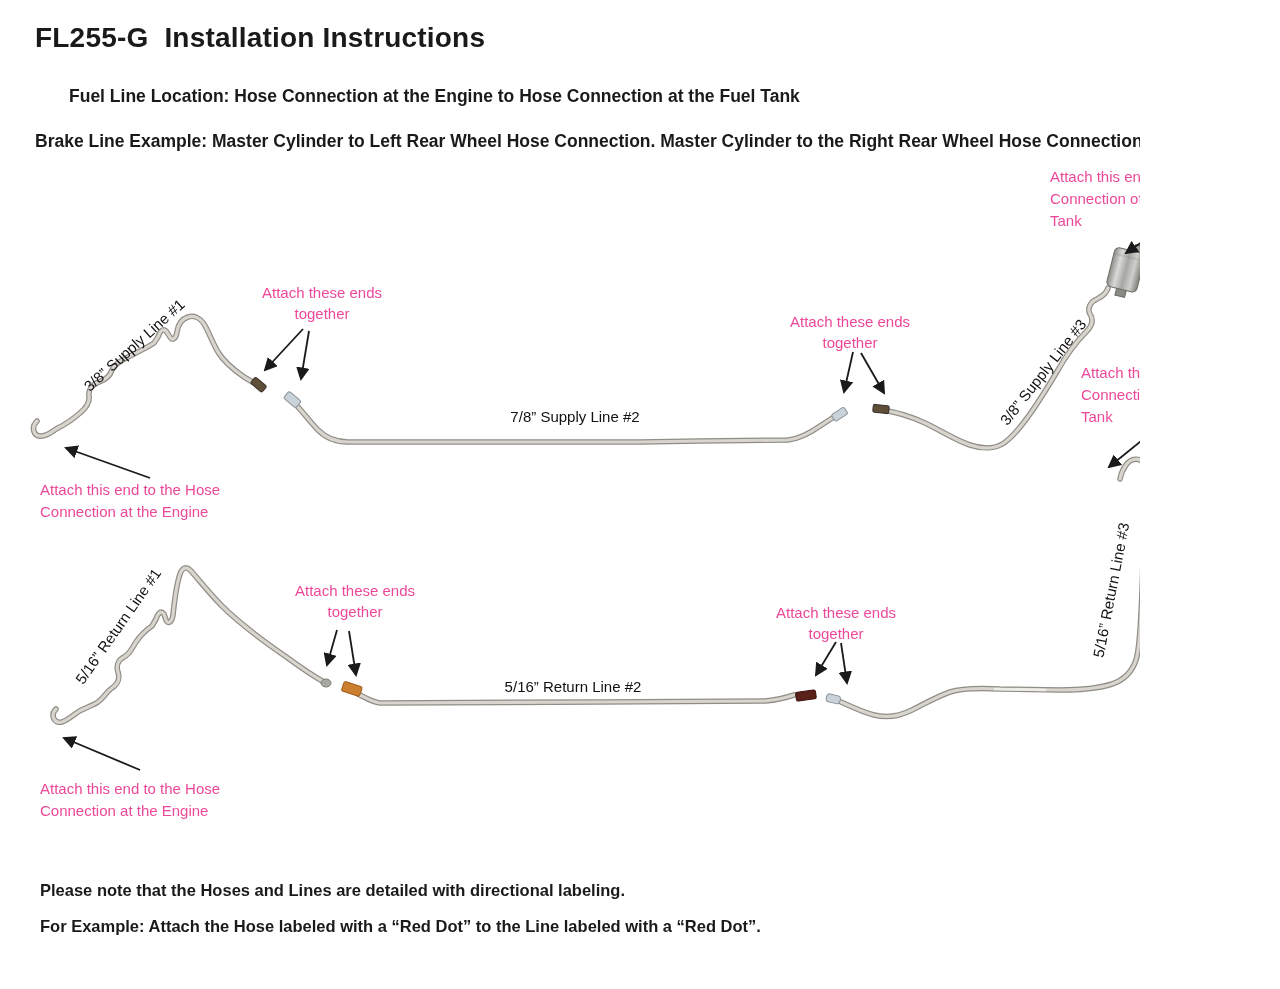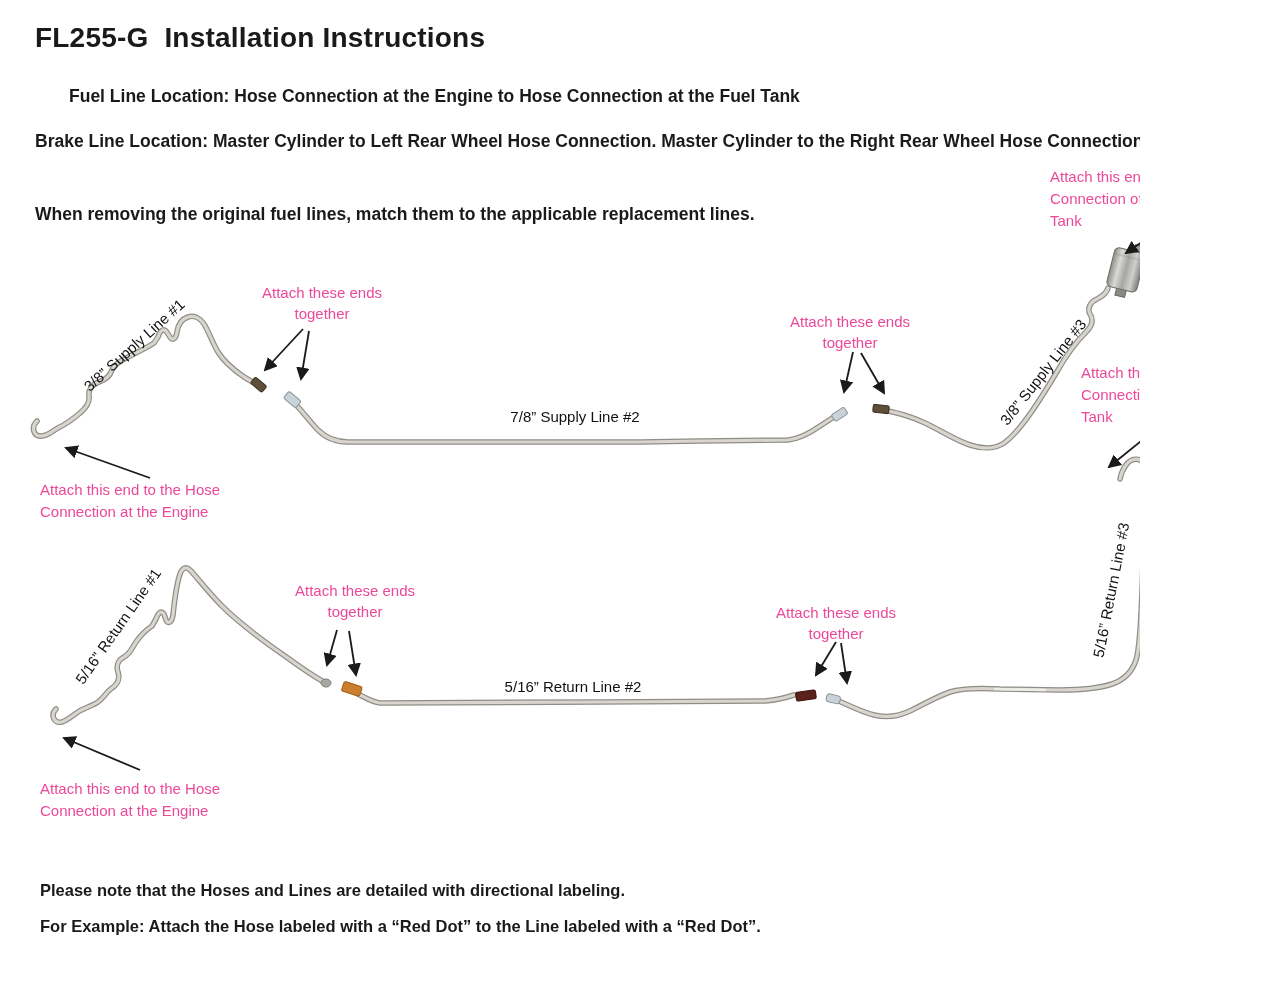--- a/index.html
+++ b/index.html
@@ -123,22 +123,21 @@
       <line class="arrow-line" marker-end="url(#arrowhead)" x1="337" y1="630" x2="327" y2="665"></line>
       <line class="arrow-line" marker-end="url(#arrowhead)" x1="349" y1="631" x2="356" y2="675"></line>
       <line class="arrow-line" marker-end="url(#arrowhead)" x1="836" y1="642" x2="816" y2="675"></line>
       <line class="arrow-line" marker-end="url(#arrowhead)" x1="841" y1="643" x2="847" y2="683"></line>
       <line class="arrow-line" marker-end="url(#arrowhead)" x1="140" y1="770" x2="64" y2="738"></line>
     </g>
   </svg>
 
   <div class="abs title">FL255-G  Installation Instructions</div>
   <div class="abs h-bold fuel-loc">Fuel Line Location: Hose Connection at the Engine to Hose Connection at the Fuel Tank</div>
-  <div class="abs h-bold brake-loc">Brake Line Location: Master Cylinder to Left Rear Wheel Hose Connection. Master Cylinder to the Right Rear Wheel Hose Connection</div>
-  <div class="abs h-bold removal">When removing the original fuel lines, match them to the applicable replacement lines.</div>
+  <div class="abs h-bold brake-loc">Brake Line Example: Master Cylinder to Left Rear Wheel Hose Connection. Master Cylinder to the Right Rear Wheel Hose Connection</div>
 
   <div class="abs rot-label" style="left:134px;top:345px;transform:translate(-50%,-50%) rotate(-42deg);">3/8” Supply Line #1</div>
   <div class="abs rot-label" style="left:575px;top:416px;transform:translate(-50%,-50%);">7/8” Supply Line #2</div>
   <div class="abs rot-label" style="left:1043px;top:372px;transform:translate(-50%,-50%) rotate(-52deg);">3/8” Supply Line #3</div>
   <div class="abs rot-label" style="left:118px;top:626px;transform:translate(-50%,-50%) rotate(-55deg);">5/16” Return Line #1</div>
   <div class="abs rot-label" style="left:573px;top:686px;transform:translate(-50%,-50%);">5/16” Return Line #2</div>
   <div class="abs rot-label" style="left:1111px;top:590px;transform:translate(-50%,-50%) rotate(-79deg);">5/16” Return Line #3</div>
 
   <div class="abs ann center" style="left:247px;top:282px;width:150px;">Attach these ends together</div>
   <div class="abs ann center" style="left:775px;top:311px;width:150px;">Attach these ends together</div>

